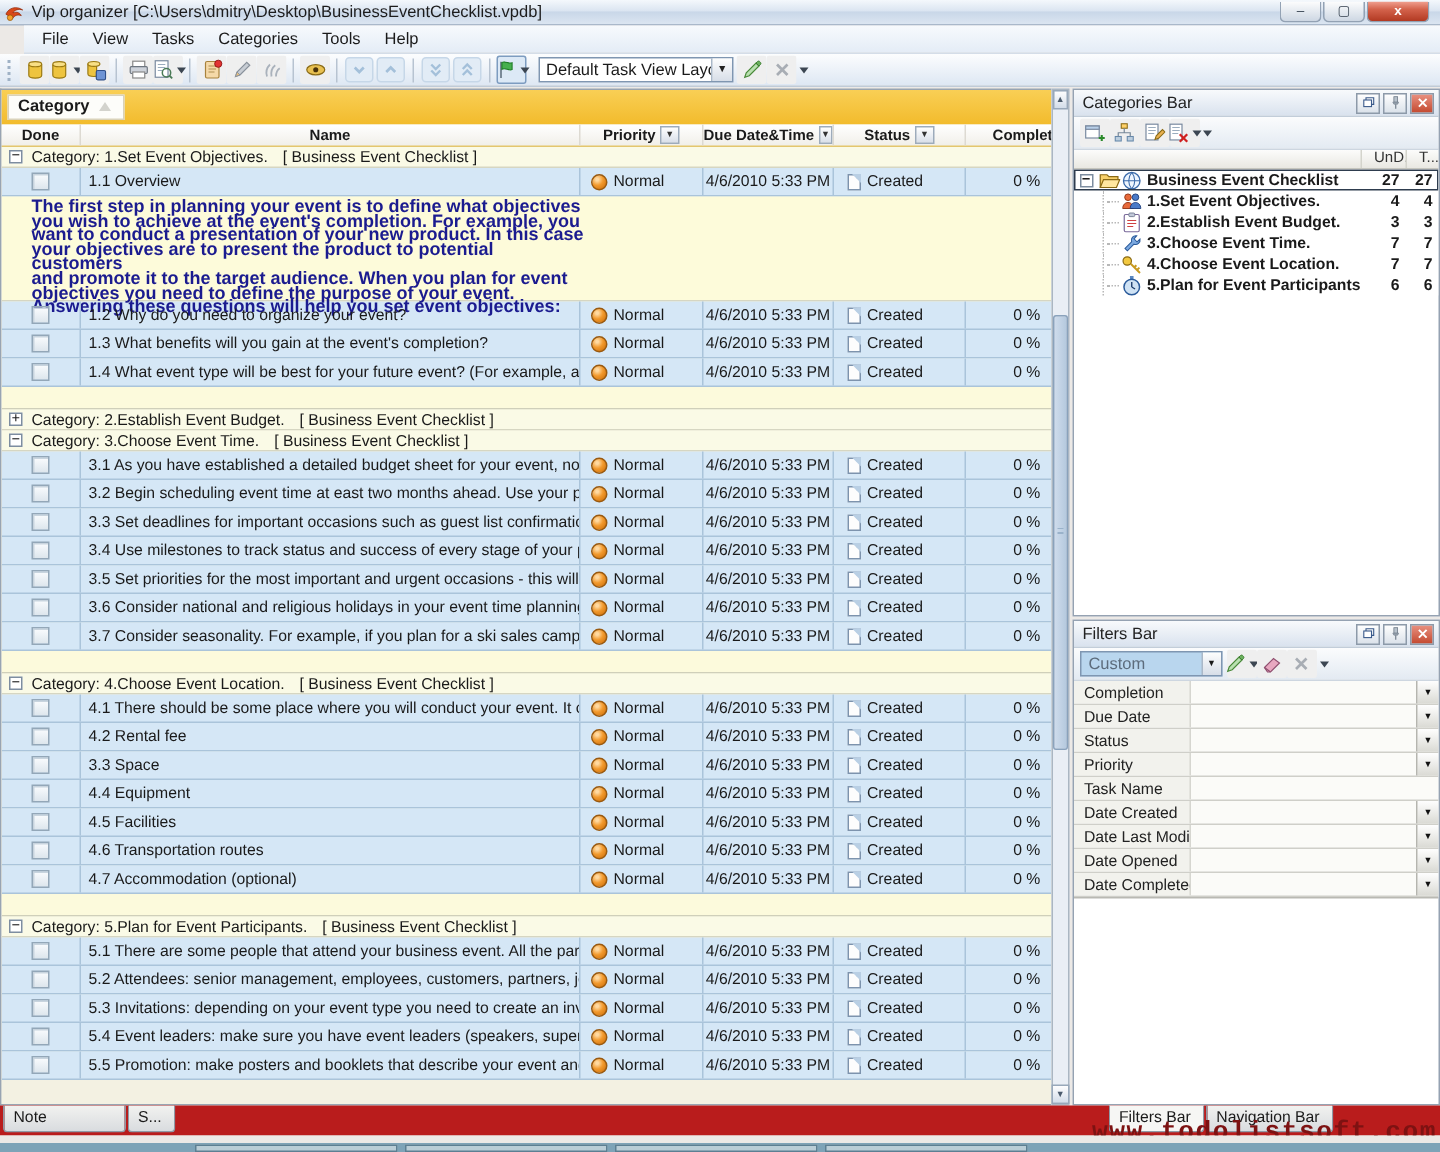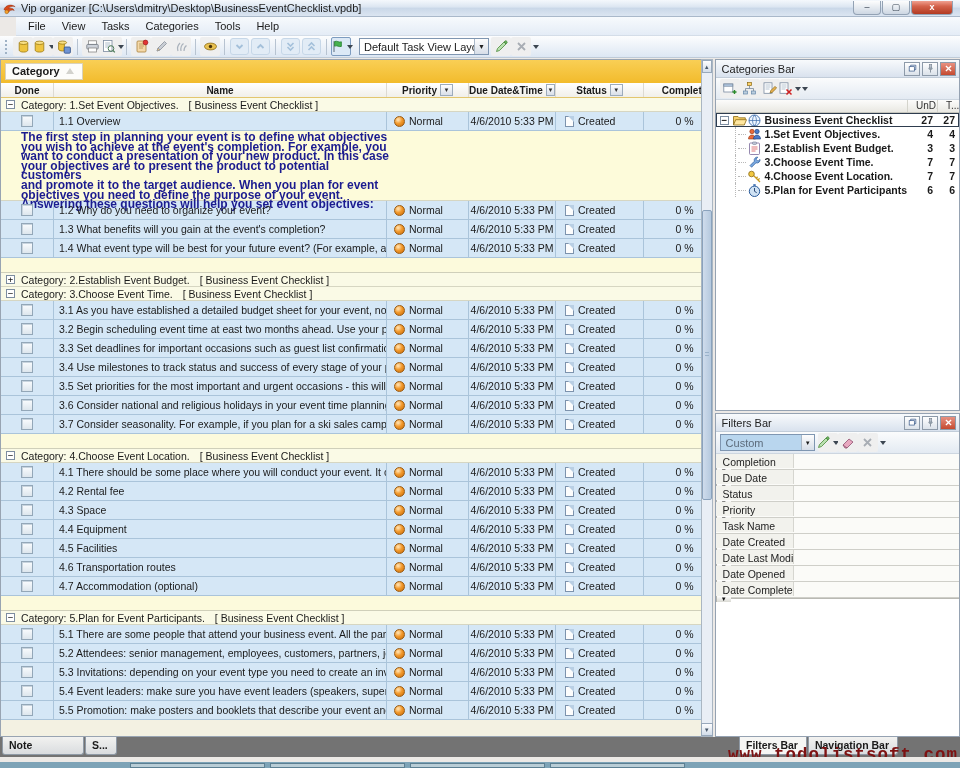--- a/index.html
+++ b/index.html
@@ -89,27 +89,27 @@
   .tree-row .cnt { width:30px; text-align:right; padding-right:4px; }
   .tree-row .cnt.t2 { width:22px; }
   .tree-row.sel { background:#fff; outline:1px solid #2e3c4e; outline-offset:-1px; }
   .tree-indent { width:20px; flex:none; border-right:1px dotted #b8b8b8; height:100%; margin-right:2px; }
   .conn { width:8px; border-top:1px dotted #b8b8b8; flex:none; margin-right:1px; }
 
   .fcombo { width:95px; height:17px; background:#b9d6ee; border:1px solid #7f96b1; display:flex; align-items:center; margin-right:3px; }
   .fcombo .val { flex:1; padding:0 5px; color:#5d6c7c; }
   .fcombo .dd { width:13px; height:15px; background:linear-gradient(#fdfdfd,#d7dee8); border-left:1px solid #aab8c8; display:flex; align-items:center; justify-content:center; font-size:6px; }
   #filter-rows { border-bottom:1px solid #b9b9b3; }
-  .f-row { height:16px; display:flex; border-bottom:1px solid #cfcfc9; background:#fbfbf8;flex-direction:column; }
+  .f-row { height:16px; display:flex; border-bottom:1px solid #cfcfc9; background:#fbfbf8; }
   .f-label { width:78px; background:#f2f2ed; border-right:1px solid #d6d6d0; padding:2px 0 0 7px; font-size:10.5px; color:#222; white-space:nowrap; overflow:hidden; flex:none; }
   .f-val { flex:1; }
   .f-dd { width:15px; border-left:1px solid #b5b5af; background:linear-gradient(#fefefe,#dadad4); display:flex; align-items:center; justify-content:center; font-size:6px; color:#111; flex:none; }
 
   
-  .footer { position:absolute; top:737px; left:0; width:960px; height:20px; background:#737373; display:flex;font-weight:bold; }
+  .footer { position:absolute; top:737px; left:0; width:960px; height:20px; background:#b91c1c; display:flex; }
   .tabs-left { display:flex; padding-left:2px; }
   .tab { height:18px; border:1px solid #8f9aa6; border-top:none; background:linear-gradient(#f2f2f0,#d9dcdf); border-radius:0 0 3px 3px; padding:2px 8px 0 6px; font-size:10.5px; margin-right:1px; white-space:nowrap; }
   .tab.wide { width:82px; }
   .tabs-right { position:absolute; left:739px; top:0; display:flex; }
   .tab.active { background:#f6f6f4; }
   .watermark { position:absolute; right:2px; bottom:3px; font-family:"Liberation Mono",monospace; font-weight:bold; font-size:17.5px; letter-spacing:1px; color:#7d1212; }
   .strip { position:absolute; top:757px; left:0; width:960px; height:5px; background:#ece9e6; }
   .sliver { position:absolute; top:762px; left:0; width:960px; height:6px; background:#7da3b7; }
   .sliver i { position:absolute; top:1px; height:5px; background:#b9cdd6; border:1px solid #5c7f92; display:block; }
 </style>
@@ -554,21 +554,21 @@
           <div class="cell status">
             <span class="page-ico"></span>
             <span>Created</span>
           </div>
           <div class="cell center">0 %</div>
         </div>
         <div class="t-row">
           <div class="cell center">
             <span class="cb"></span>
           </div>
-          <div class="cell name">4.3 Space</div>
+          <div class="cell name">3.3 Space</div>
           <div class="cell prio">
             <span class="ball"></span>
             <span>Normal</span>
           </div>
           <div class="cell center">4/6/2010 5:33 PM</div>
           <div class="cell status">
             <span class="page-ico"></span>
             <span>Created</span>
           </div>
           <div class="cell center">0 %</div>

